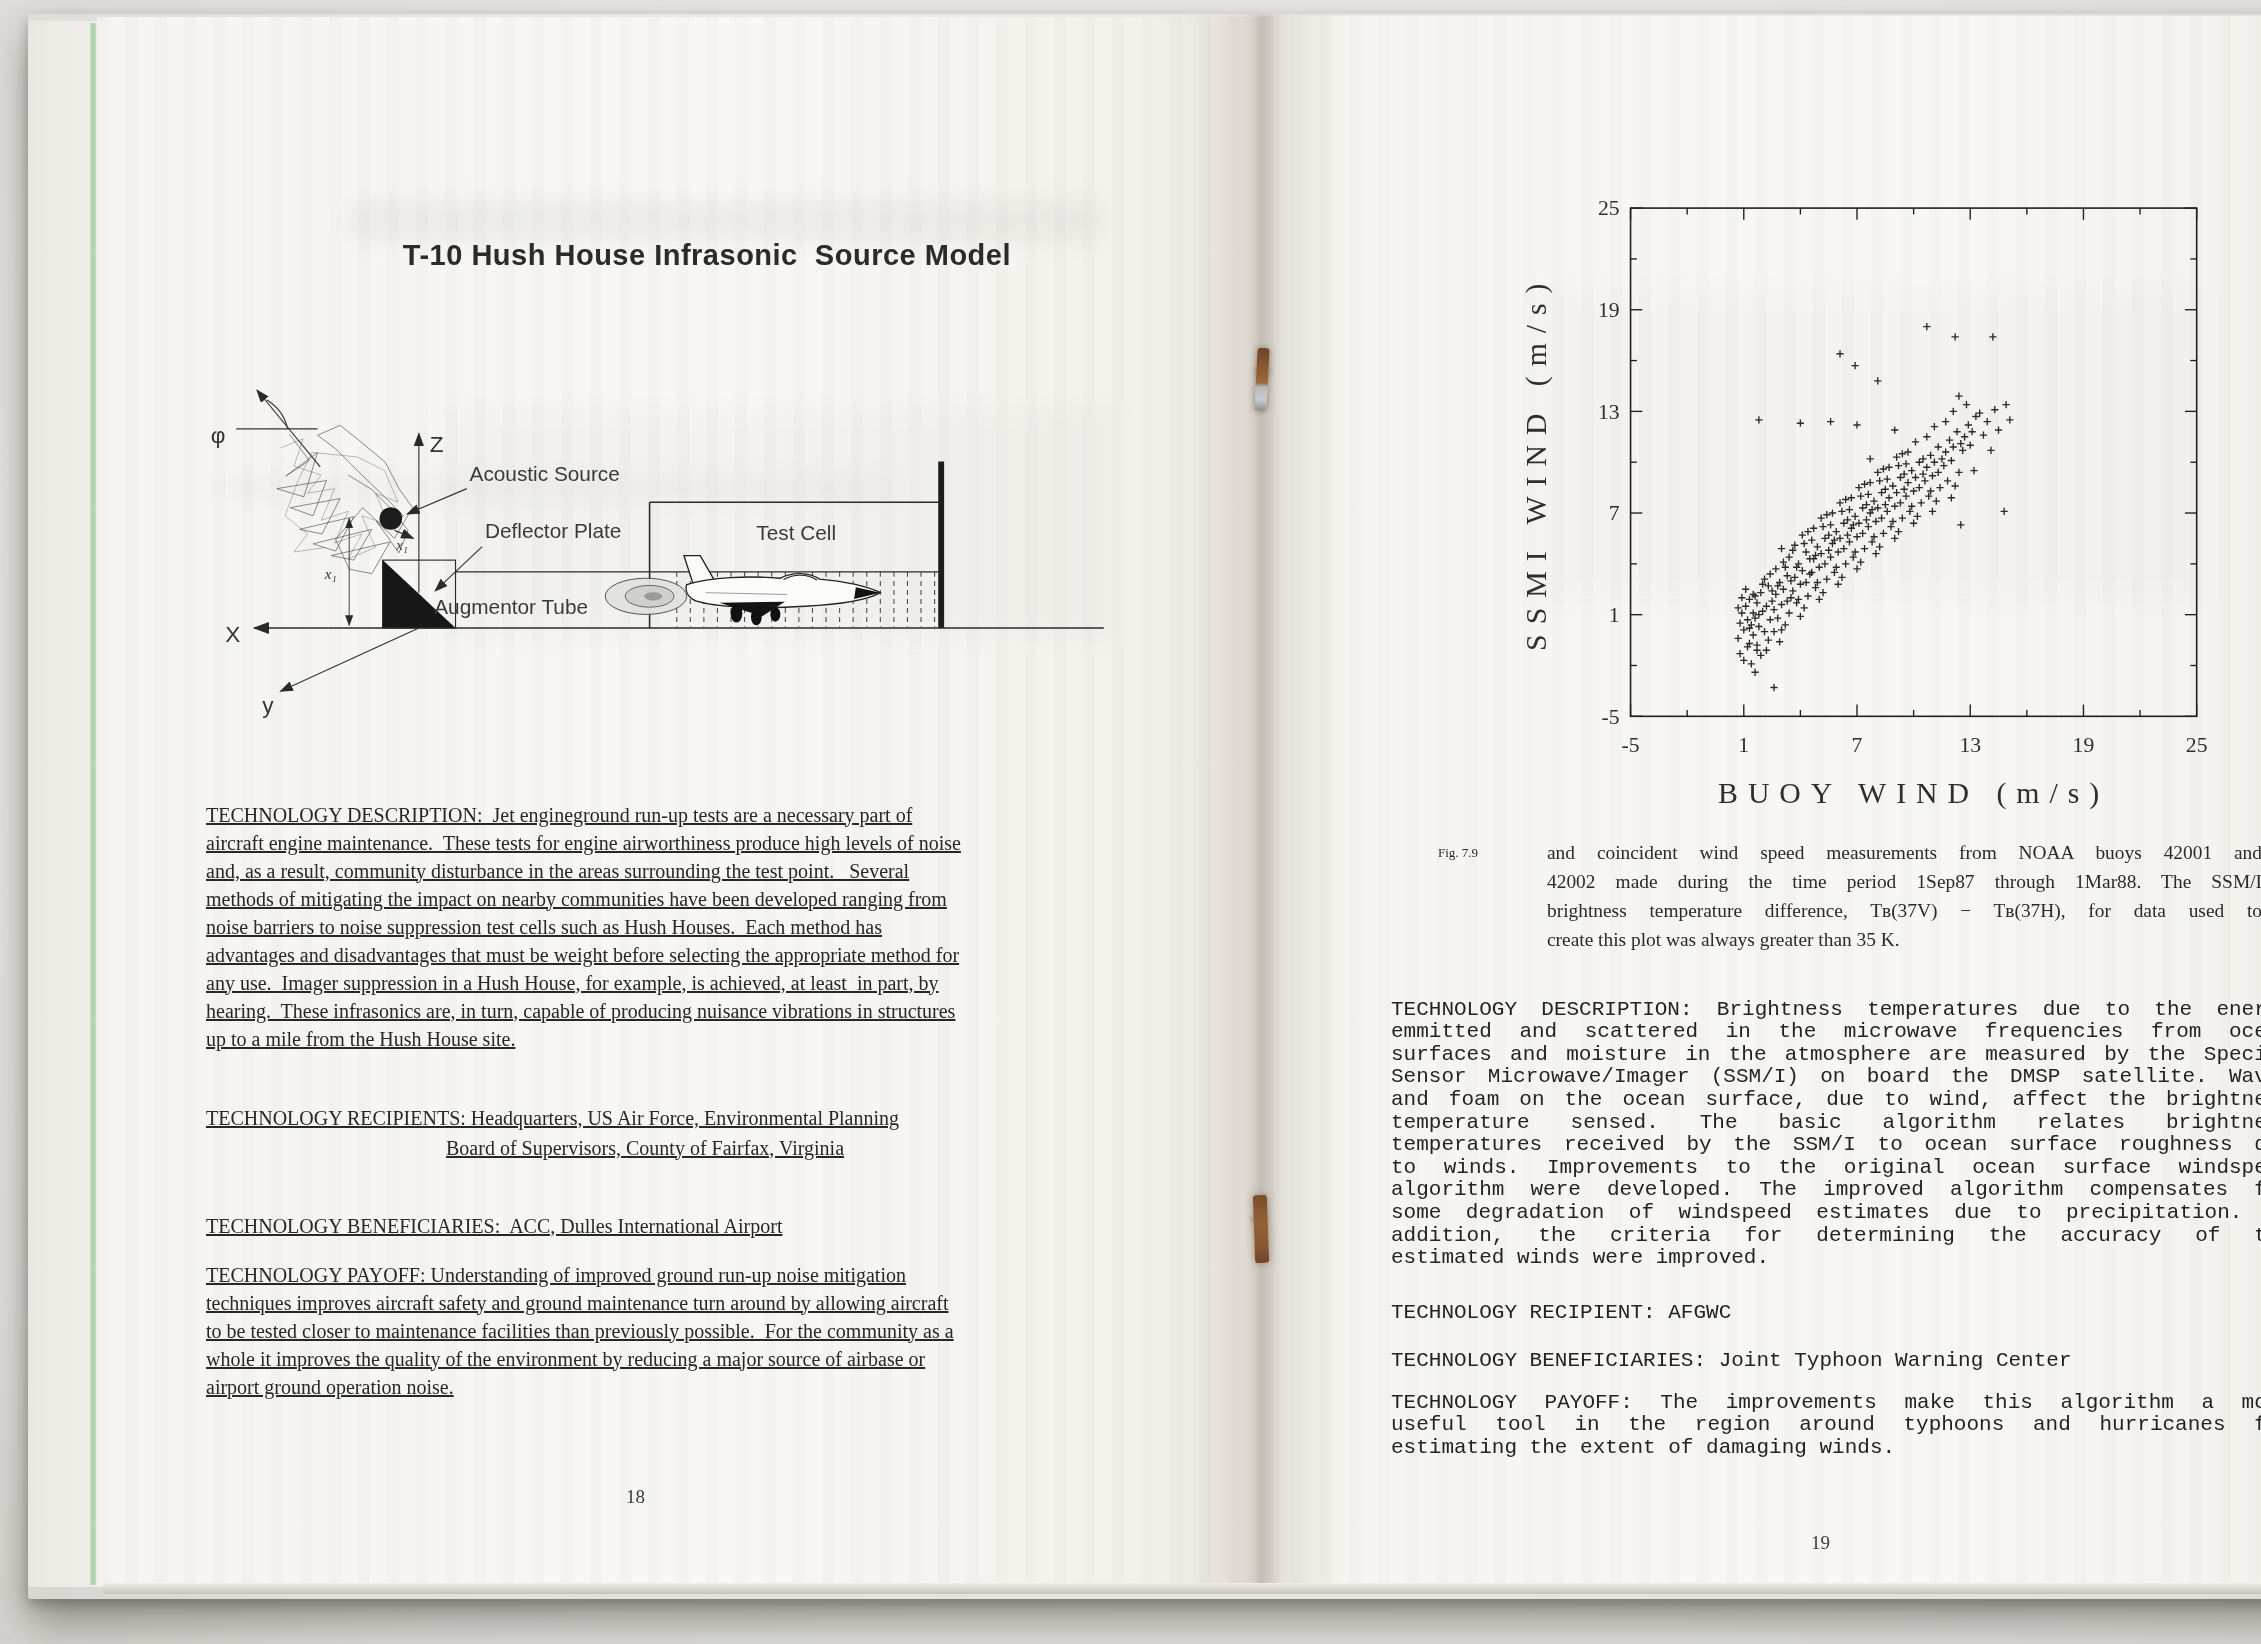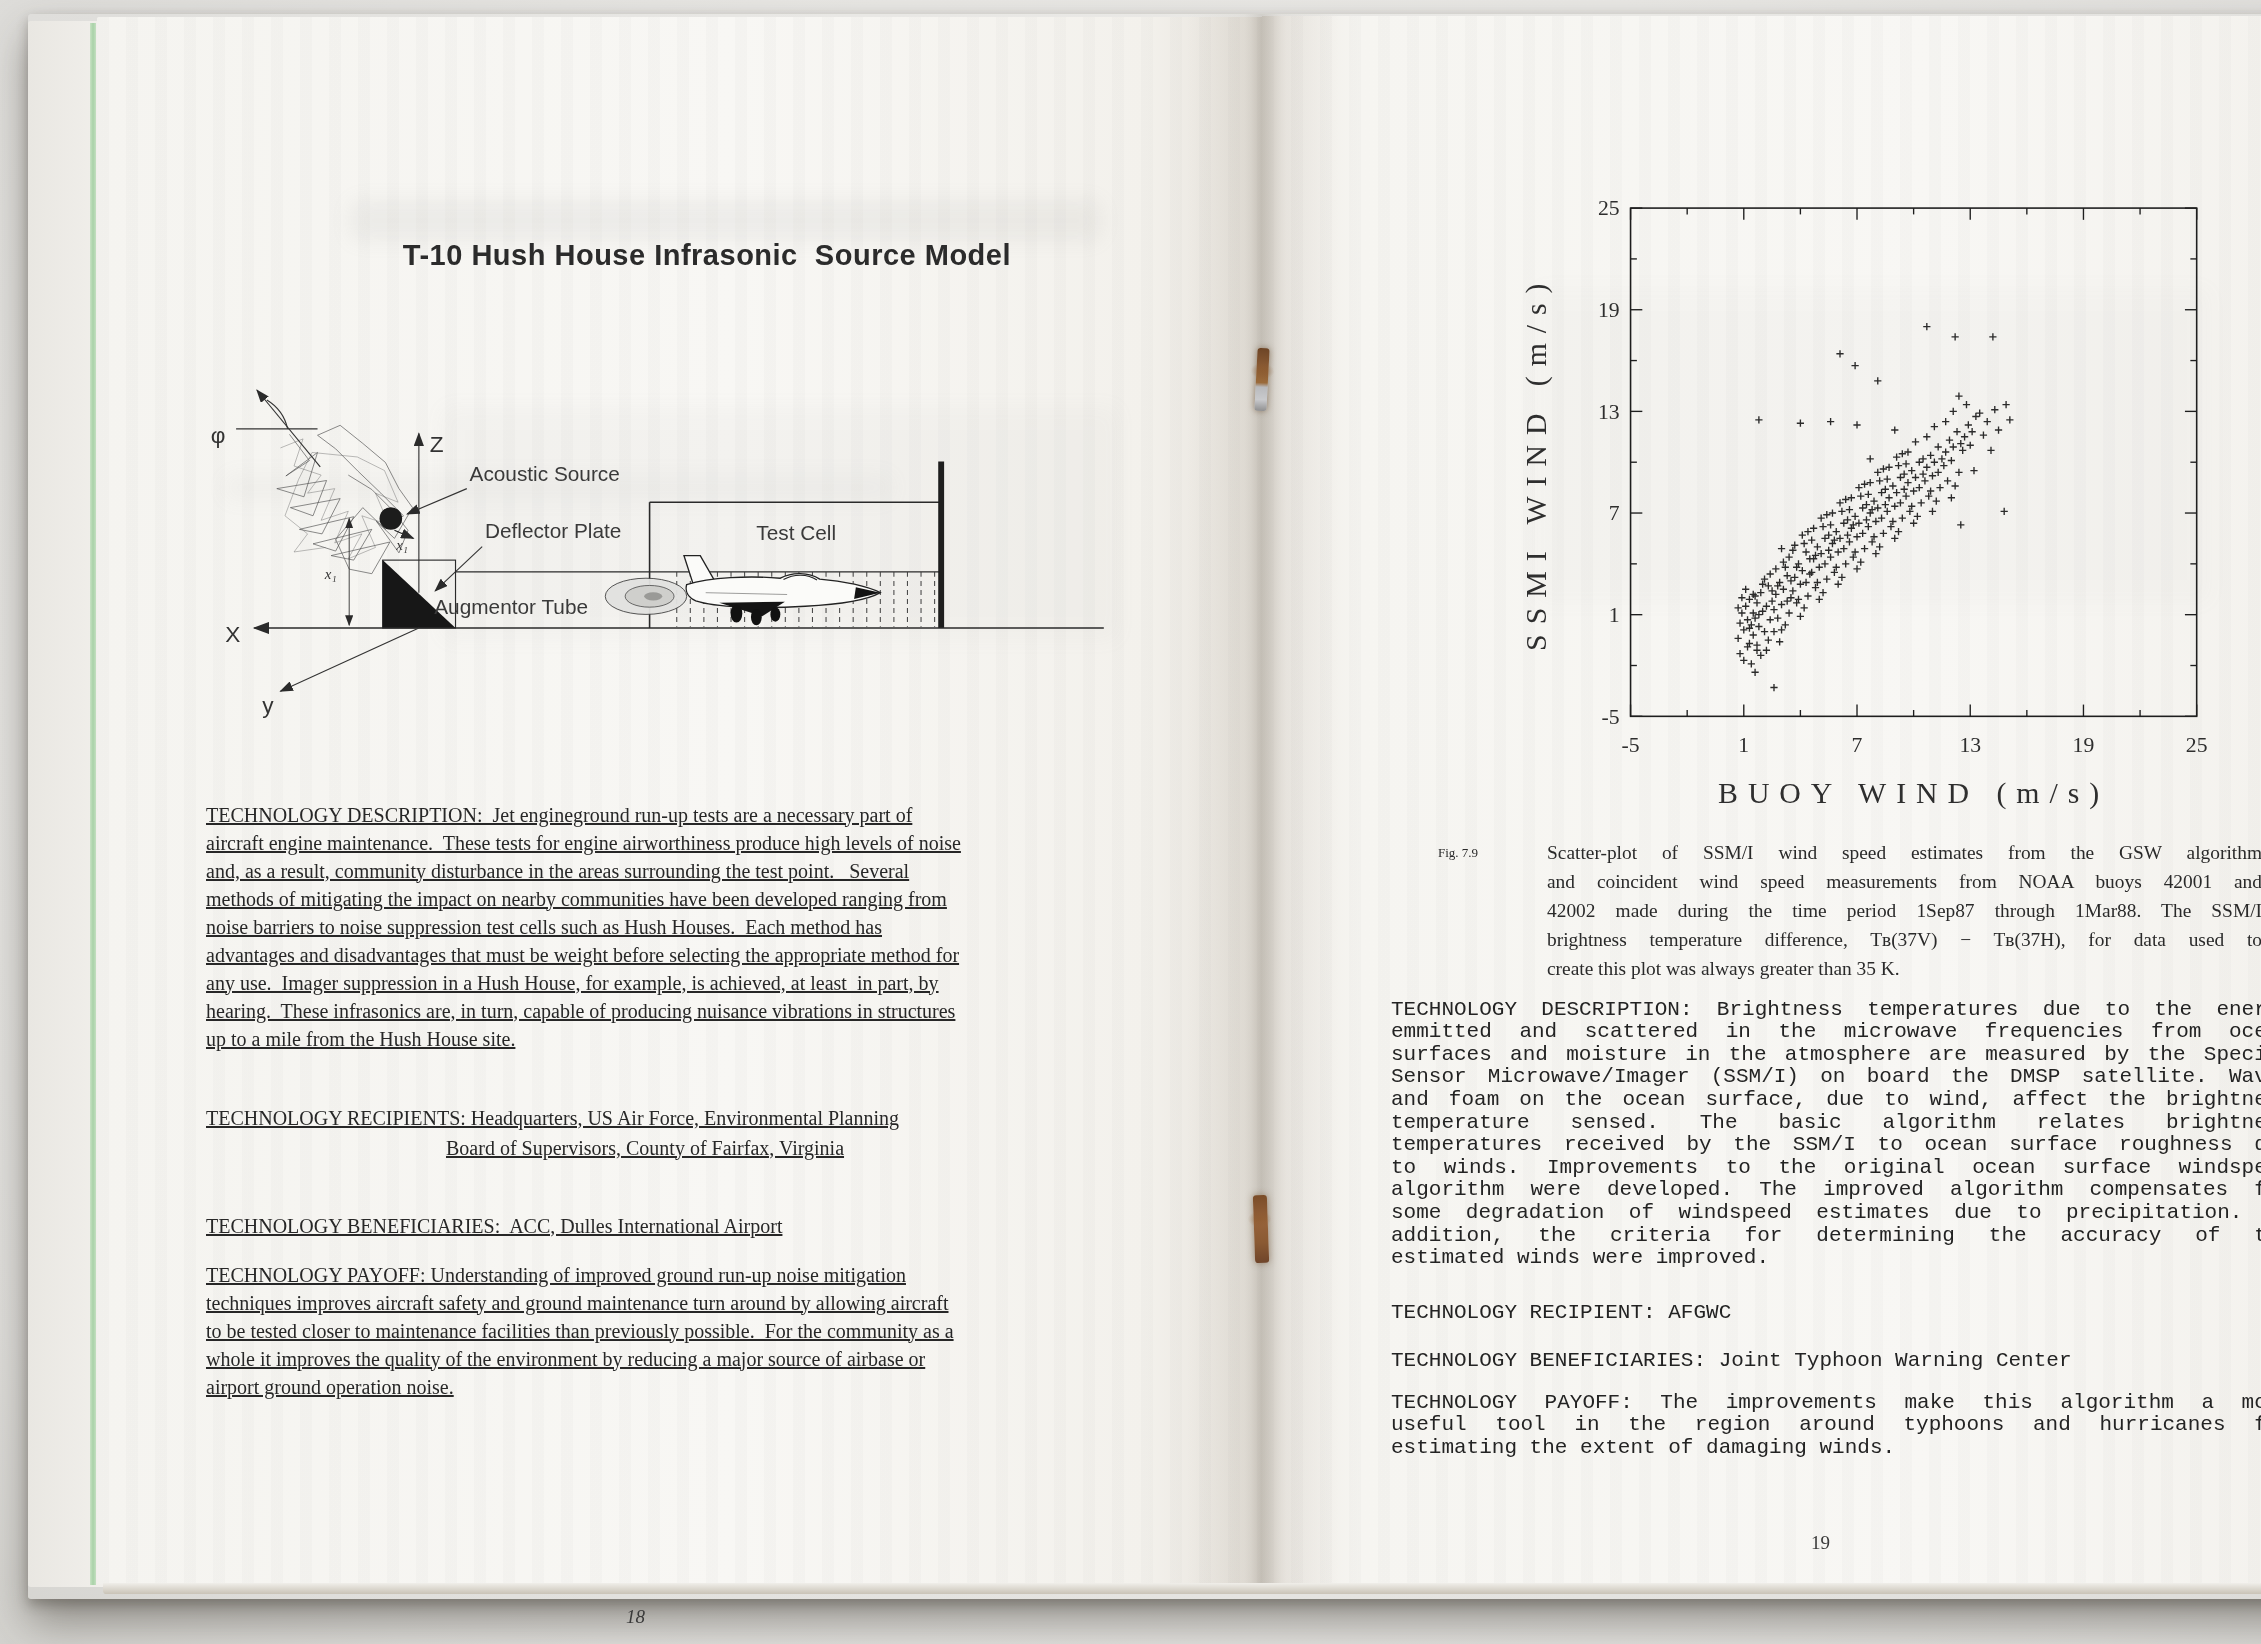--- a/index.html
+++ b/index.html
@@ -184,21 +184,21 @@
     <div class="serifblock" style="left:178px;top:1198px;width:918px;white-space:pre;">TECHNOLOGY BENEFICIARIES:  ACC, Dulles International Airport</div>
 
     <div class="serifblock ragged" style="left:178px;top:1247px;width:918px;">
         <div class="tline">TECHNOLOGY PAYOFF: Understanding of improved ground run-up noise mitigation</div>
         <div class="tline">techniques improves aircraft safety and ground maintenance turn around by allowing aircraft</div>
         <div class="tline">to be tested closer to maintenance facilities than previously possible.  For the community as a</div>
         <div class="tline">whole it improves the quality of the environment by reducing a major source of airbase or</div>
         <div class="tline">airport ground operation noise.</div>
       </div>
 
-    <div class="pagenum" style="left:598px;top:1592px;font-style:italic;">18</div>
+    <div class="pagenum" style="left:598px;top:1472px;">18</div>
 
     <div class="paper right">
       <div class="streaks"></div>
       <div class="blot" style="left:271px;top:271px;width:678px;height:317px;opacity:.03;"></div>
     </div>
 
     <svg id="scatter-svg" style="position:absolute;left:1464px;top:176px;" width="751" height="624" viewBox="0 0 1660 1380">
         <rect x="306" y="40" width="1252" height="1124" fill="none" stroke="#1e1e1e" stroke-width="3.5"></rect>
         <line x1="306" y1="1164" x2="306" y2="1138" stroke="#1e1e1e" stroke-width="3"></line>
         <line x1="306" y1="40" x2="306" y2="66" stroke="#1e1e1e" stroke-width="3"></line>
@@ -257,21 +257,20 @@
         <text x="282" y="280.79999999999995" text-anchor="end" font-size="48" font-family="&quot;Liberation Serif&quot;,serif" fill="#2b2b2b">19</text>
         <text x="282" y="56" text-anchor="end" font-size="48" font-family="&quot;Liberation Serif&quot;,serif" fill="#2b2b2b">25</text>
         <text x="932" y="1356" text-anchor="middle" font-size="66" letter-spacing="22" font-family="&quot;Liberation Serif&quot;,serif" fill="#222">BUOY WIND (m/s)</text>
         <text x="120" y="602" text-anchor="middle" font-size="66" letter-spacing="22" font-family="&quot;Liberation Serif&quot;,serif" fill="#222" transform="rotate(-90 120 602)">SSMI WIND (m/s)</text>
         <path d="M535.9,991.7h16M543.9,983.7v16M540.1,957.9h16M548.1,949.9v16M544.2,935.5h16M552.2,927.5v16M548.4,972.9h16M556.4,964.9v16M552.6,920.5h16M560.6,912.5v16M556.7,950.4h16M564.7,942.4v16M560.9,1002.9h16M568.9,994.9v16M560.9,905.5h16M568.9,897.5v16M565.1,961.7h16M573.1,953.7v16M569.3,935.5h16M577.3,927.5v16M569.3,894.2h16M577.3,886.2v16M540.1,1025.4h16M548.1,1017.4v16M548.4,1040.4h16M556.4,1032.4v16M556.7,1010.4h16M564.7,1002.4v16M565.1,1047.9h16M573.1,1039.9v16M544.2,901.7h16M552.2,893.7v16M552.6,883.0h16M560.6,875.0v16M569.3,984.2h16M577.3,976.2v16M535.9,924.2h16M543.9,916.2v16M560.9,969.2h16M568.9,961.2v16M573.4,1066.6h16M581.4,1058.6v16M577.6,1017.9h16M585.6,1009.9v16M573.4,946.7h16M581.4,938.7v16M577.6,913.0h16M585.6,905.0v16M581.8,965.4h16M589.8,957.4v16M586.0,890.5h16M594.0,882.5v16M590.1,931.7h16M598.1,923.7v16M594.3,976.7h16M602.3,968.7v16M598.5,920.5h16M606.5,912.5v16M602.7,875.5h16M610.7,867.5v16M606.8,950.4h16M614.8,942.4v16M611.0,909.2h16M619.0,901.2v16M577.6,1006.6h16M585.6,998.6v16M586.0,1029.1h16M594.0,1021.1v16M594.3,860.5h16M602.3,852.5v16M602.7,995.4h16M610.7,987.4v16M611.0,886.7h16M619.0,878.7v16M573.4,898.0h16M581.4,890.0v16M581.8,939.2h16M589.8,931.2v16M590.1,871.8h16M598.1,863.8v16M598.5,1017.9h16M606.5,1009.9v16M606.8,849.3h16M614.8,841.3v16M615.2,1100.3h16M623.2,1092.3v16M581.8,508.3h16M589.8,500.3v16M615.2,928.0h16M623.2,920.0v16M619.3,894.2h16M627.3,886.2v16M623.5,946.7h16M631.5,938.7v16M627.7,868.0h16M635.7,860.0v16M631.9,916.7h16M639.9,908.7v16M636.0,883.0h16M644.0,875.0v16M640.2,961.7h16M648.2,953.7v16M644.4,853.0h16M652.4,845.0v16M648.6,935.5h16M656.6,927.5v16M652.7,901.7h16M660.7,893.7v16M619.3,838.0h16M627.3,830.0v16M627.7,999.1h16M635.7,991.1v16M636.0,823.1h16M644.0,815.1v16M644.4,909.2h16M652.4,901.2v16M652.7,864.3h16M660.7,856.3v16M623.5,875.5h16M631.5,867.5v16M631.9,972.9h16M639.9,964.9v16M640.2,834.3h16M648.2,826.3v16M648.6,811.8h16M656.6,803.8v16M615.2,976.7h16M623.2,968.7v16M631.9,793.1h16M639.9,785.1v16M656.9,886.7h16M664.9,878.7v16M661.1,856.8h16M669.1,848.8v16M665.3,913.0h16M673.3,905.0v16M669.4,826.8h16M677.4,818.8v16M673.6,871.8h16M681.6,863.8v16M677.8,841.8h16M685.8,833.8v16M681.9,924.2h16M689.9,916.2v16M686.1,800.6h16M694.1,792.6v16M690.3,898.0h16M698.3,890.0v16M694.5,849.3h16M702.5,841.3v16M661.1,785.6h16M669.1,777.6v16M669.4,905.5h16M677.4,897.5v16M677.8,763.1h16M685.8,755.1v16M686.1,868.0h16M694.1,860.0v16M694.5,815.6h16M702.5,807.6v16M656.9,796.8h16M664.9,788.8v16M665.3,834.3h16M673.3,826.3v16M673.6,942.9h16M681.6,934.9v16M681.9,781.8h16M689.9,773.8v16M690.3,755.6h16M698.3,747.6v16M673.6,515.8h16M681.6,507.8v16M698.6,845.5h16M706.6,837.5v16M702.8,815.6h16M710.8,807.6v16M707.0,879.3h16M715.0,871.3v16M711.2,789.3h16M719.2,781.3v16M715.3,834.3h16M723.3,826.3v16M719.5,804.3h16M727.5,796.3v16M723.7,890.5h16M731.7,882.5v16M727.9,770.6h16M735.9,762.6v16M732.0,860.5h16M740.0,852.5v16M736.2,796.8h16M744.2,788.8v16M702.8,748.1h16M710.8,740.1v16M711.2,868.0h16M719.2,860.0v16M719.5,725.6h16M727.5,717.6v16M727.9,826.8h16M735.9,818.8v16M736.2,763.1h16M744.2,755.1v16M698.6,774.3h16M706.6,766.3v16M707.0,808.1h16M715.0,800.1v16M715.3,905.5h16M723.3,897.5v16M723.7,744.4h16M731.7,736.4v16M732.0,718.1h16M740.0,710.1v16M740.4,512.1h16M748.4,504.1v16M740.4,811.8h16M748.4,803.8v16M744.5,781.8h16M752.5,773.8v16M748.7,845.5h16M756.7,837.5v16M752.9,755.6h16M760.9,747.6v16M757.1,800.6h16M765.1,792.6v16M761.2,770.6h16M769.2,762.6v16M765.4,856.8h16M773.4,848.8v16M769.6,736.9h16M777.6,728.9v16M773.8,826.8h16M781.8,818.8v16M777.9,763.1h16M785.9,755.1v16M744.5,714.4h16M752.5,706.4v16M752.9,834.3h16M760.9,826.3v16M761.2,691.9h16M769.2,683.9v16M769.6,793.1h16M777.6,785.1v16M777.9,729.4h16M785.9,721.4v16M740.4,740.6h16M748.4,732.6v16M748.7,774.3h16M756.7,766.3v16M757.1,871.8h16M765.1,863.8v16M765.4,710.7h16M773.4,702.7v16M773.8,684.4h16M781.8,676.4v16M761.2,362.2h16M769.2,354.2v16M782.1,778.1h16M790.1,770.1v16M786.3,748.1h16M794.3,740.1v16M790.5,811.8h16M798.5,803.8v16M794.6,721.9h16M802.6,713.9v16M798.8,766.9h16M806.8,758.9v16M803.0,736.9h16M811.0,728.9v16M807.1,823.1h16M815.1,815.1v16M811.3,703.2h16M819.3,695.2v16M815.5,793.1h16M823.5,785.1v16M819.7,729.4h16M827.7,721.4v16M786.3,680.7h16M794.3,672.7v16M794.6,800.6h16M802.6,792.6v16M803.0,658.2h16M811.0,650.2v16M811.3,759.4h16M819.3,751.4v16M819.7,695.7h16M827.7,687.7v16M782.1,706.9h16M790.1,698.9v16M790.5,740.6h16M798.5,732.6v16M798.8,838.0h16M806.8,830.0v16M807.1,676.9h16M815.1,668.9v16M815.5,650.7h16M823.5,642.7v16M798.8,519.6h16M806.8,511.6v16M794.6,388.4h16M802.6,380.4v16M823.8,744.4h16M831.8,736.4v16M828.0,714.4h16M836.0,706.4v16M832.2,778.1h16M840.2,770.1v16M836.4,688.2h16M844.4,680.2v16M840.5,733.1h16M848.5,725.1v16M844.7,703.2h16M852.7,695.2v16M848.9,789.3h16M856.9,781.3v16M853.1,669.4h16M861.1,661.4v16M857.2,759.4h16M865.2,751.4v16M861.4,695.7h16M869.4,687.7v16M828.0,647.0h16M836.0,639.0v16M836.4,766.9h16M844.4,758.9v16M844.7,624.5h16M852.7,616.5v16M853.1,725.6h16M861.1,717.6v16M861.4,661.9h16M869.4,653.9v16M823.8,673.2h16M831.8,665.2v16M832.2,706.9h16M840.2,698.9v16M840.5,804.3h16M848.5,796.3v16M848.9,643.2h16M856.9,635.2v16M857.2,617.0h16M865.2,609.0v16M828.0,594.5h16M836.0,586.5v16M844.7,422.2h16M852.7,414.2v16M865.6,710.7h16M873.6,702.7v16M869.7,680.7h16M877.7,672.7v16M873.9,744.4h16M881.9,736.4v16M878.1,654.5h16M886.1,646.5v16M882.3,699.4h16M890.3,691.4v16M886.4,669.4h16M894.4,661.4v16M890.6,755.6h16M898.6,747.6v16M894.8,635.7h16M902.8,627.7v16M899.0,725.6h16M907.0,717.6v16M903.1,661.9h16M911.1,653.9v16M869.7,613.2h16M877.7,605.2v16M878.1,733.1h16M886.1,725.1v16M886.4,590.8h16M894.4,582.8v16M894.8,691.9h16M902.8,683.9v16M903.1,628.2h16M911.1,620.2v16M865.6,639.5h16M873.6,631.5v16M882.3,770.6h16M890.3,762.6v16M890.6,609.5h16M898.6,601.5v16M899.0,583.3h16M907.0,575.3v16M882.3,530.8h16M890.3,522.8v16M907.3,676.9h16M915.3,668.9v16M911.5,647.0h16M919.5,639.0v16M915.7,710.7h16M923.7,702.7v16M919.8,620.7h16M927.8,612.7v16M924.0,665.7h16M932.0,657.7v16M928.2,635.7h16M936.2,627.7v16M932.3,721.9h16M940.3,713.9v16M936.5,602.0h16M944.5,594.0v16M940.7,691.9h16M948.7,683.9v16M944.9,628.2h16M952.9,620.2v16M911.5,579.5h16M919.5,571.5v16M919.8,699.4h16M927.8,691.4v16M928.2,557.0h16M936.2,549.0v16M936.5,658.2h16M944.5,650.2v16M944.9,594.5h16M952.9,586.5v16M907.3,605.7h16M915.3,597.7v16M924.0,736.9h16M932.0,728.9v16M953.2,302.3h16M961.2,294.3v16M949.0,643.2h16M957.0,635.2v16M953.2,613.2h16M961.2,605.2v16M957.4,676.9h16M965.4,668.9v16M961.6,587.0h16M969.6,579.0v16M965.7,632.0h16M973.7,624.0v16M969.9,602.0h16M977.9,594.0v16M974.1,688.2h16M982.1,680.2v16M978.3,568.3h16M986.3,560.3v16M982.4,658.2h16M990.4,650.2v16M986.6,594.5h16M994.6,586.5v16M953.2,545.8h16M961.2,537.8v16M961.6,665.7h16M969.6,657.7v16M969.9,523.3h16M977.9,515.3v16M978.3,624.5h16M986.3,616.5v16M965.7,710.7h16M973.7,702.7v16M990.8,609.5h16M998.8,601.5v16M994.9,579.5h16M1002.9,571.5v16M999.1,643.2h16M1007.1,635.2v16M1003.3,553.3h16M1011.3,545.3v16M1007.5,598.3h16M1015.5,590.3v16M1011.6,568.3h16M1019.6,560.3v16M1015.8,654.5h16M1023.8,646.5v16M1020.0,534.6h16M1028.0,526.6v16M1024.2,624.5h16M1032.2,616.5v16M1028.3,560.8h16M1036.3,552.8v16M994.9,512.1h16M1002.9,504.1v16M1011.6,489.6h16M1019.6,481.6v16M1024.2,455.9h16M1032.2,447.9v16M1007.5,680.7h16M1015.5,672.7v16M1028.3,740.6h16M1036.3,732.6v16M1015.8,324.7h16M1023.8,316.7v16M1032.5,575.8h16M1040.5,567.8v16M1036.7,545.8h16M1044.7,537.8v16M1045.0,519.6h16M1053.0,511.6v16M1049.2,564.5h16M1057.2,556.5v16M1053.4,534.6h16M1061.4,526.6v16M1057.5,620.7h16M1065.5,612.7v16M1061.7,500.8h16M1069.7,492.8v16M1070.1,493.3h16M1078.1,485.3v16M1040.9,474.6h16M1048.9,466.6v16M1099.3,324.7h16M1107.3,316.7v16M1078.4,542.1h16M1086.4,534.1v16M1086.8,512.1h16M1094.8,504.1v16M1095.1,575.8h16M1103.1,567.8v16M1103.5,485.9h16M1111.5,477.9v16M1111.8,530.8h16M1119.8,522.8v16M1128.5,474.6h16M1136.5,466.6v16M1136.8,508.3h16M1144.8,500.3v16M1124.3,710.7h16M1132.3,702.7v16" stroke="#1a1a1a" stroke-width="3" fill="none" opacity="0.92"></path>
       </svg>
 
     <div class="caption-row">
       <div class="fig-label">Fig. 7.9</div>
       <div class="caption-lines justified">
-          <div class="tline">Scatter-plot of SSM/I wind speed estimates from the GSW algorithm</div>
           <div class="tline">and coincident wind speed measurements from NOAA buoys 42001 and</div>
           <div class="tline">42002 made during the time period 1Sep87 through 1Mar88. The SSM/I</div>
           <div class="tline">brightness temperature difference, Tʙ(37V) − Tʙ(37H), for data used to</div>
           <div class="tline">create this plot was always greater than 35 K.</div>
         </div>
     </div>
 
     <div class="monoblock justified" style="left:1363px;top:985px;">
         <div class="tline">TECHNOLOGY DESCRIPTION: Brightness temperatures due to the energy</div>
         <div class="tline">emmitted and scattered in the microwave frequencies from ocean</div>

